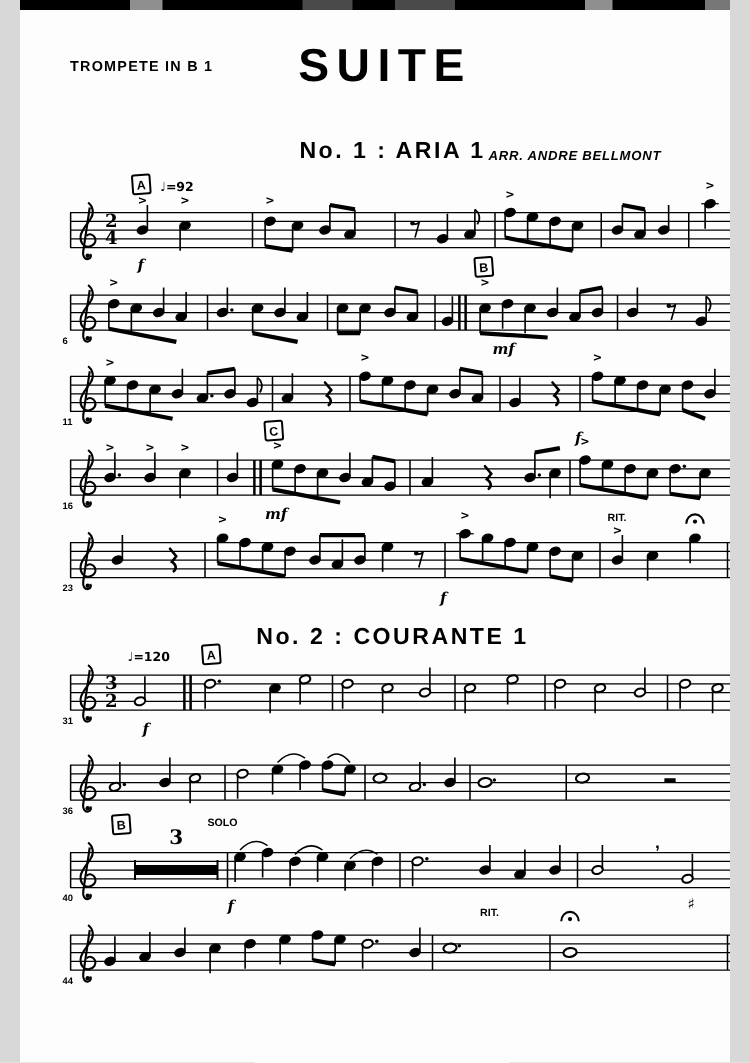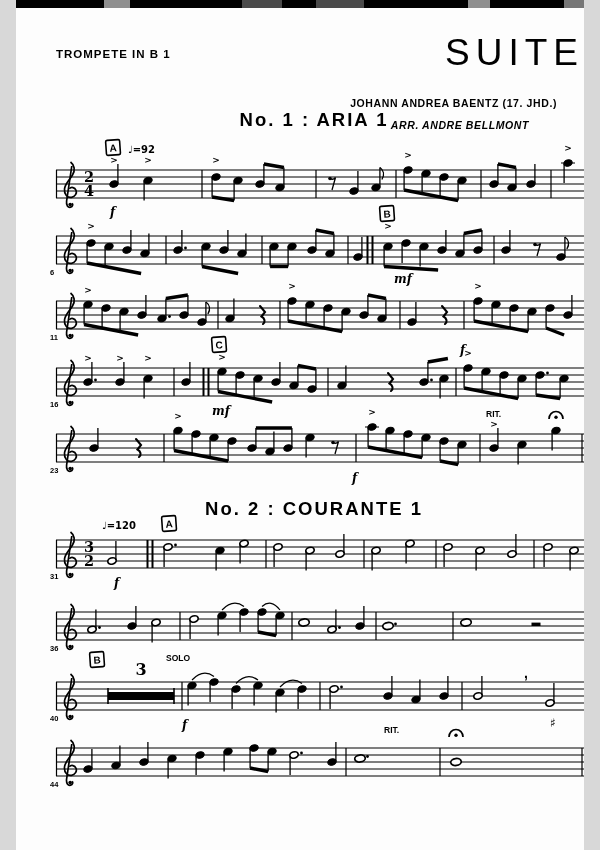--- a/index.html
+++ b/index.html
@@ -2,41 +2,40 @@
 <html><head>
 <meta charset="utf-8">
 <style>
   html,body{margin:0;padding:0;background:#d8d8d8;}
   #sheet{position:relative;width:568px;height:850px;background:#fdfdfd;overflow:hidden;
          font-family:"Liberation Sans",sans-serif;color:#000;margin:0 auto;}
   .abs{position:absolute;}
   #scanbar{left:0;top:0;width:600px;height:8px;background:#000;}
   #scanbar span{position:absolute;top:0;height:8px;display:block;}
   #instrument{left:40px;top:48px;font-size:11.5px;font-weight:bold;letter-spacing:1px;}
-  #title{left:0;right:0;top:32px;text-align:right;font-size:37px;font-weight:400;letter-spacing:6px;margin-left:16px;}
+  #title{left:0;right:0;top:32px;text-align:center;font-size:37px;font-weight:700;letter-spacing:6px;margin-left:16px;}
   #composer{right:27px;top:97px;font-size:10.5px;font-weight:bold;letter-spacing:.6px;}
   #arranger{right:55px;top:119px;font-size:10.5px;font-weight:bold;letter-spacing:.6px;font-style:italic;}
   #movement1{left:0;right:0;top:109px;text-align:center;font-size:18.5px;font-weight:900;letter-spacing:2px;transform:translateX(14px);}
   #movement2{left:0;right:0;top:498px;text-align:center;font-size:18.5px;font-weight:900;letter-spacing:2px;transform:translateX(14px);}
   svg.system{position:absolute;left:0;}
 </style>
 </head>
 <body>
 
 <div id="sheet">
   <div id="scanbar" class="abs">
       <span style="left: 88px; width: 26px; background: rgb(143, 143, 143);"></span>
       <span style="left: 226px; width: 40px; background: rgb(74, 74, 74);"></span>
       <span style="left: 300px; width: 48px; background: rgb(74, 74, 74);"></span>
       <span style="left: 452px; width: 22px; background: rgb(143, 143, 143);"></span>
       <span style="left: 548px; width: 46px; background: rgb(119, 119, 119);"></span>
     </div>
   <div id="instrument" class="abs">TROMPETE IN B 1</div>
   <div id="title" class="abs">SUITE</div>
-  <div id="composer" class="abs">JOHANN ANDREA BAENTZ (17. JHD.)</div>
   <div id="movement1" class="abs">No. 1 : ARIA 1</div>
   <div id="arranger" class="abs">ARR. ANDRE BELLMONT</div>
   <div id="movement2" class="abs">No. 2 : COURANTE 1</div>
   <div id="systems">
       <svg class="system" width="600" height="100" viewBox="0 -42 600 100" style="top: 128px;">
         <g stroke="#000" stroke-width="1">
           <line x1="40" y1="0" x2="575" y2="0"></line>
           <line x1="40" y1="7" x2="575" y2="7"></line>
           <line x1="40" y1="14" x2="575" y2="14"></line>
           <line x1="40" y1="21" x2="575" y2="21"></line>

